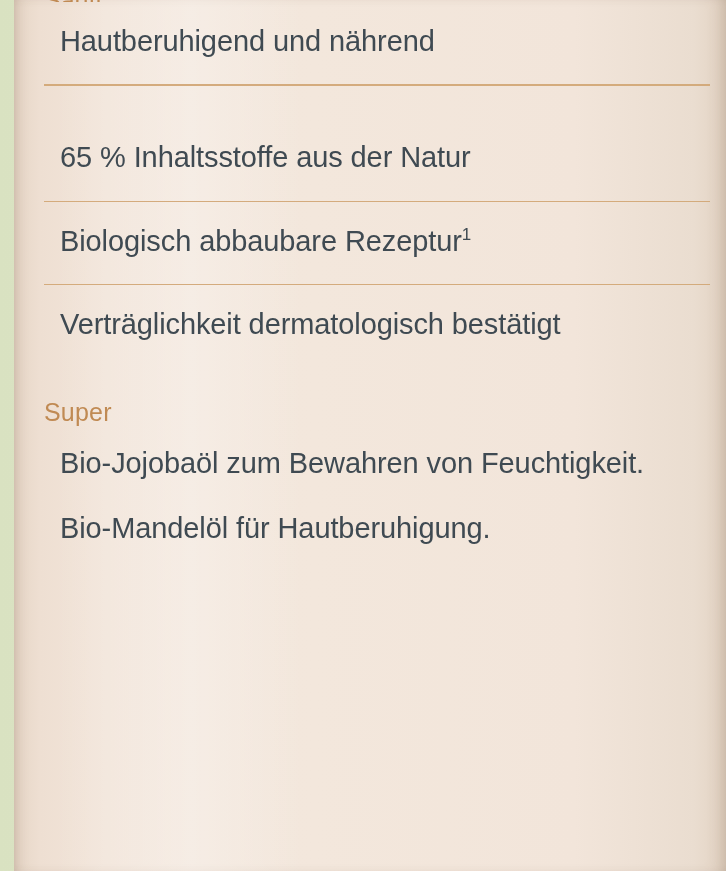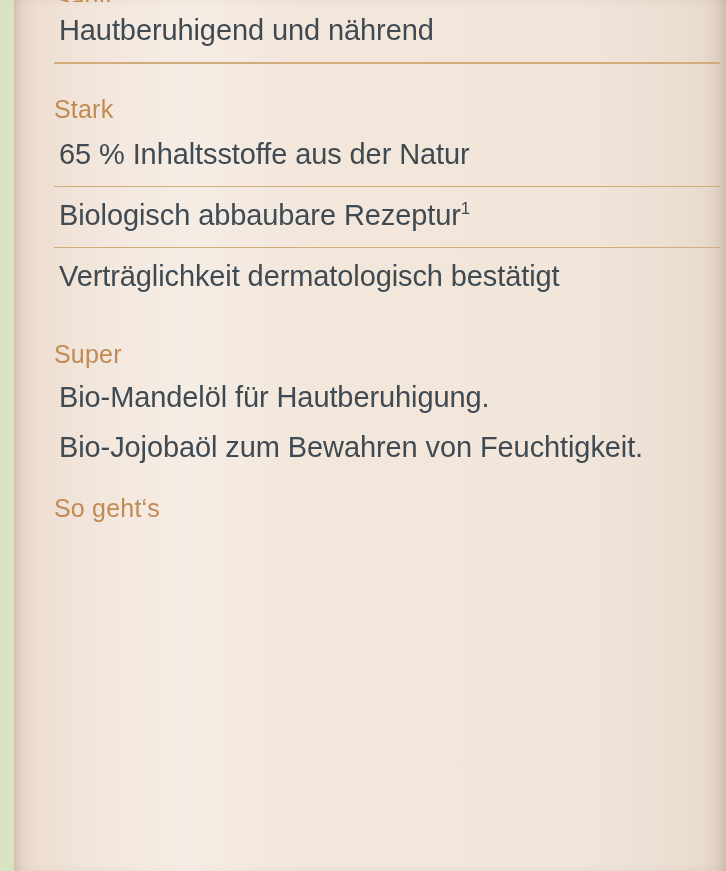--- a/index.html
+++ b/index.html
@@ -49,21 +49,21 @@
     left: 40px;
     top: 0;
     width: 250px;
     height: 871px;
     background: linear-gradient(90deg, rgba(255,255,255,0.0) 0%, rgba(255,255,255,0.28) 55%, rgba(255,255,255,0.0) 100%);
     pointer-events: none;
   }
 
   .content {
     position: absolute;
-    left: 28px;
+    left: 18px;
     top: 0;
     width: 680px;
     height: 746px;
   }
 
   
   .section-head {
     color: #c08a53;
     font-size: 25px;
     font-weight: 400;
@@ -73,21 +73,21 @@
     padding: 0 0 2px 12px;
   }
 
   
   .claim {
     color: #3f4a52;
     font-size: 29px;
     line-height: 1.32;
     letter-spacing: -0.1px;
     padding: 4px 0 8px 12px;
-    margin: 5px;
+    margin: 16px;
   }
 
   .claim.tight {
     line-height: 1.28;
   }
 
   
   .rule {
     height: 1px;
     background: #d2a877;
@@ -143,38 +143,36 @@
 
       <div class="block">
         <div class="claim">Hautberuhigend und nährend</div>
         <div class="rule"></div>
         <div class="rule"></div>
       </div>
 
       <div class="gap-md"></div>
 
       <div class="block">
-        <div class="section-head">Stark</div>
         <div class="claim">65 % Inhaltsstoffe aus der Natur</div>
         <div class="rule"></div>
         <div class="claim"><span>Biologisch abbaubare Rezeptur</span><span class="sup">1</span></div>
         <div class="rule"></div>
         <div class="claim">Verträglichkeit dermatologisch bestätigt</div>
       </div>
 
       <div class="gap-md"></div>
 
       <div class="block">
         <div class="section-head">Super</div>
+        <div class="claim tight" style="padding-top:0">Bio-Jojobaöl zum Bewahren von Feuchtigkeit.</div>
         <div class="claim tight">Bio-Mandelöl für Hautberuhigung.</div>
-        <div class="claim tight" style="padding-top:0">Bio-Jojobaöl zum Bewahren von Feuchtigkeit.</div>
       </div>
 
       <div class="gap-sm"></div>
 
       <div class="block">
-        <div class="section-head">So geht‘s</div>
       </div>
 
     </div>
   </div>
   <div class="bottom-clip"></div>
 </div>
 
 </body></html>

